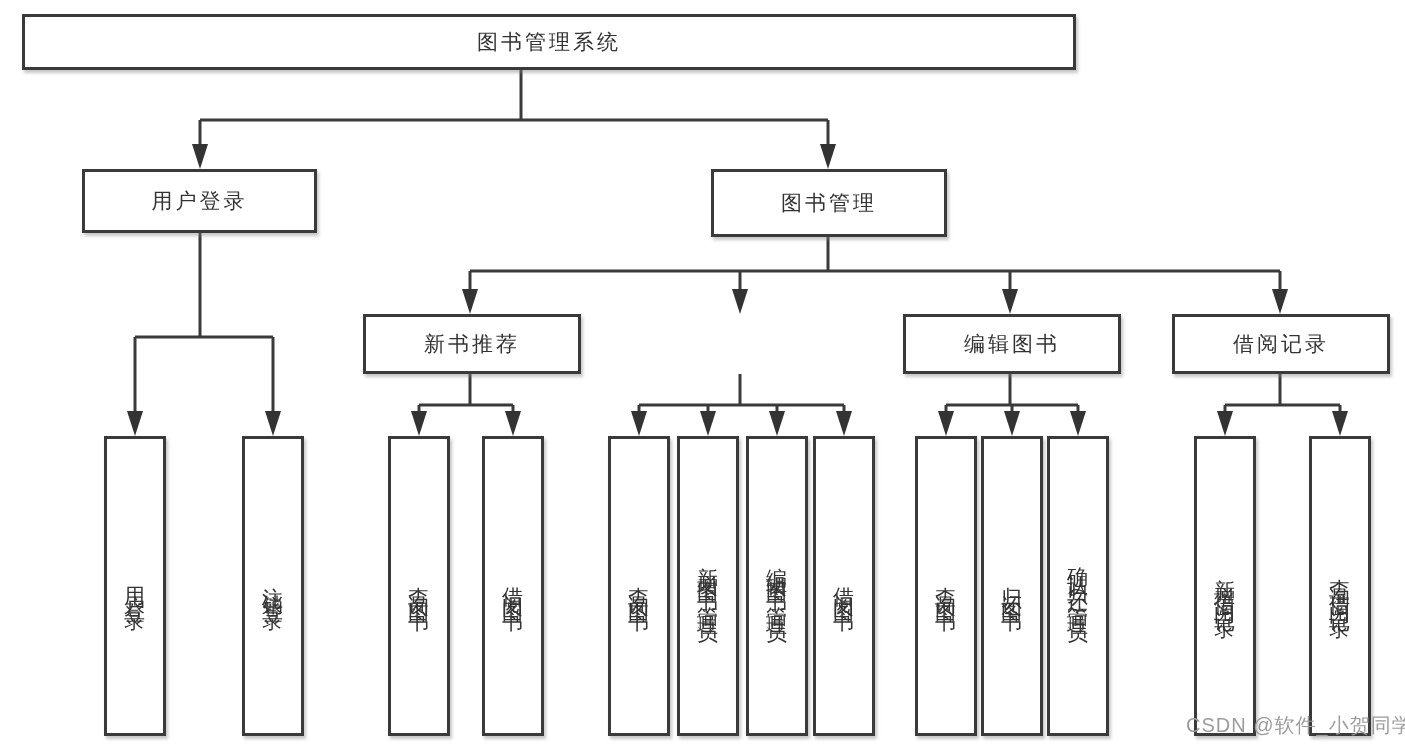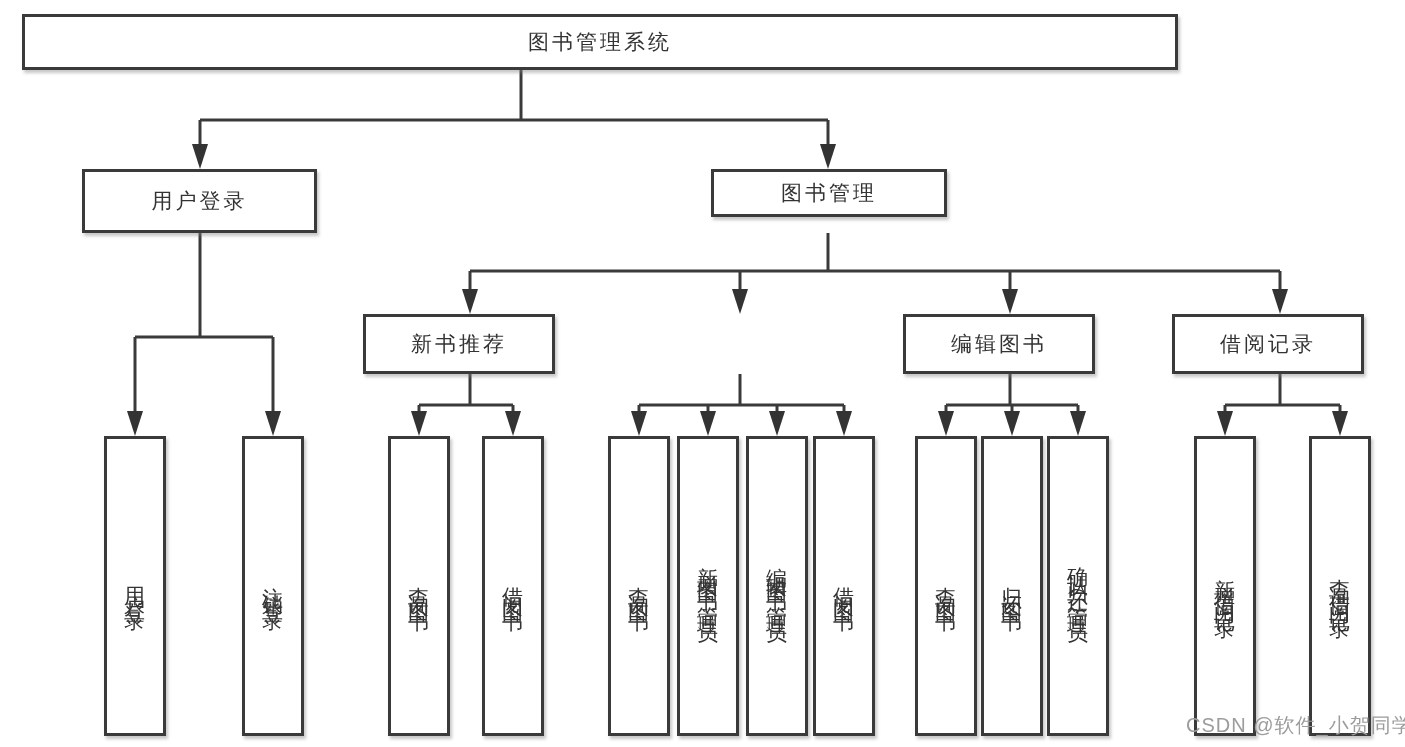--- a/index.html
+++ b/index.html
@@ -30,24 +30,24 @@
     background: #ffffff;
     display: flex;
     align-items: center;
     justify-content: center;
     color: #333333;
     font-size: 21px;
     letter-spacing: 3px;
     box-shadow: 2px 3px 3px rgba(130,130,130,0.45);
     z-index: 2;
   }
-  .node.root  { left: 22px;   top: 14px;  width: 1156px; height: 56px; }
+  .node.root  { left: 22px;   top: 14px;  width: 1054px; height: 56px; }
   .node.l2a   { left: 82px;   top: 169px; width: 235px; height: 64px; }
-  .node.l2b   { left: 711px;  top: 169px; width: 236px; height: 48px; }
-  .node.l3    { top: 314px; width: 192px; height: 60px; }
+  .node.l2b   { left: 711px;  top: 169px; width: 236px; height: 68px; }
+  .node.l3    { top: 314px; width: 218px; height: 60px; }
   .node.g1    { left: 363px; }
   .node.g2    { left: 633px; }
   .node.g3    { left: 903px; }
   .node.g4    { left: 1172px; }
   .leaf {
     position: absolute;
     box-sizing: border-box;
     top: 436px;
     width: 62px;
     height: 300px;

